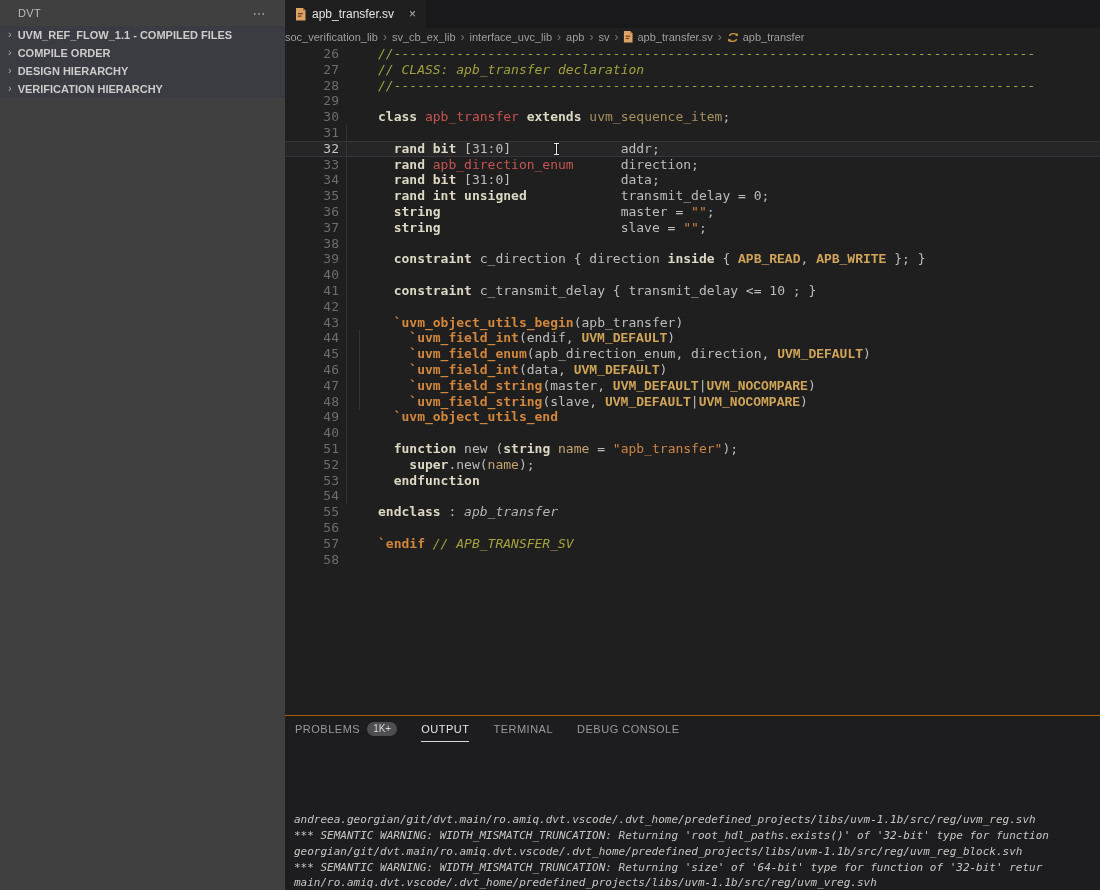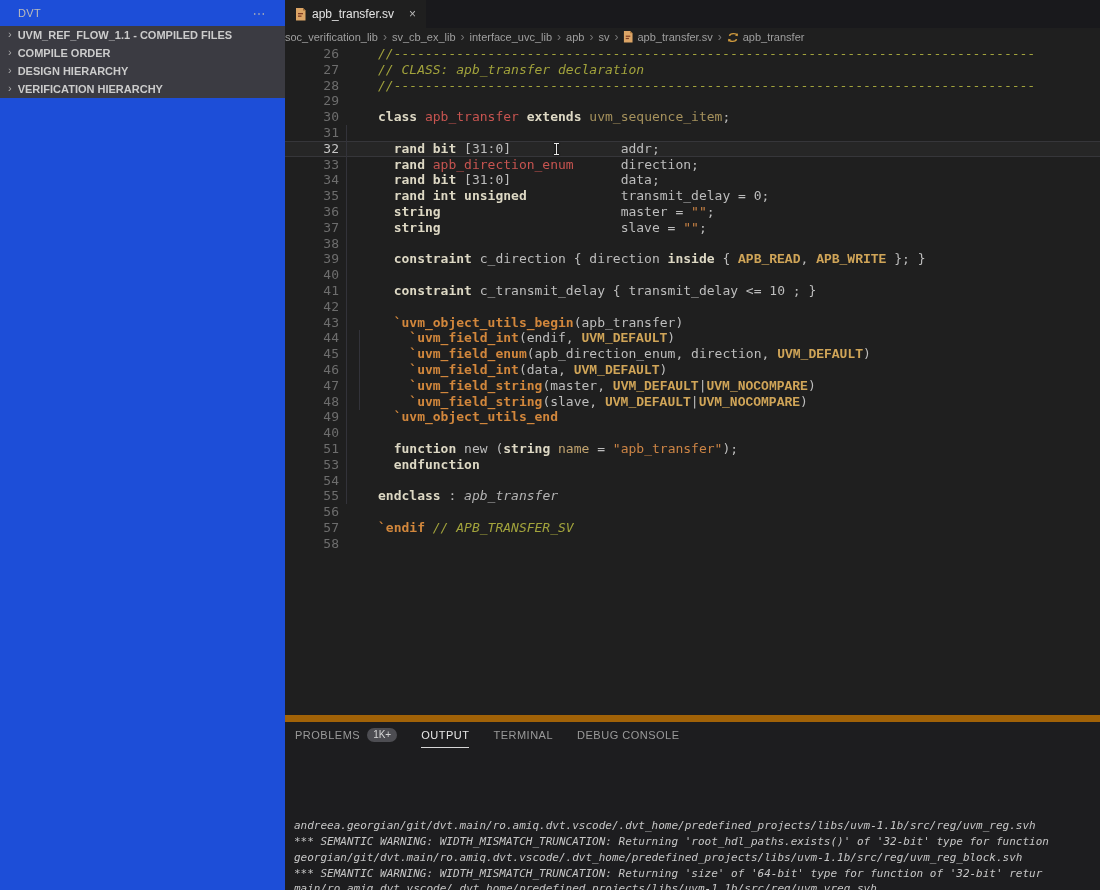--- a/index.html
+++ b/index.html
@@ -1,21 +1,21 @@
 <!DOCTYPE html>
 <html><head>
 <meta charset="utf-8">
 <style>
   * { margin:0; padding:0; box-sizing:border-box; }
   html,body { width:1100px; height:890px; overflow:hidden; background:#1f1f1f;
               font-family:"Liberation Sans", sans-serif; }
   .app { position:relative; width:1100px; height:890px; background:#1f1f1f; }
 
   
-  .sidebar { position:absolute; left:0; top:0; width:285px; height:890px; background:#1d4ed8; }
+  .sidebar { position:absolute; left:0; top:0; width:285px; height:890px; background:#404040; }
   .sidebar-header { height:26px; display:flex; align-items:center; justify-content:space-between;
                     padding:0 19px 0 18px; color:#bcbcbc; font-size:11px; letter-spacing:.4px; }
   .more { color:#b5b5b5; font-size:13px; cursor:pointer; }
   .tree { background:#3b3b42; }
   .tree-item { height:18px; display:flex; align-items:center; gap:6px; padding-left:8px;
                font-size:11px; font-weight:bold; color:#cccccc; cursor:pointer; }
   .chev { color:#ababab; font-size:11px; font-weight:normal; transform:translateY(-1px); }
 
   
   .main { position:absolute; left:285px; top:0; right:0; bottom:0; background:#1f1f1f; }
@@ -51,21 +51,21 @@
   .arg { color:#c2a470; }
   .pln { color:#bdbdbd; }
   .ibeam { position:absolute; left:268px; top:97px; width:7px; height:12px; z-index:2;
            filter:drop-shadow(0 0 1px #000); }
   .ibeam::before { content:""; position:absolute; left:3px; top:1px; bottom:1px; width:1px; background:#e8e8e8; }
   .ibeam::after  { content:""; position:absolute; left:1px; right:1px; top:0; height:1px;
                    background:#e8e8e8; box-shadow:0 11px 0 #e8e8e8; }
 
   
   .panel { position:absolute; left:0; right:0; top:715px; bottom:0; background:#1d1d1f;
-           border-top:7px solid #a16207; }
+           border-top:1px solid #a16207; }
   .panel-tabs { height:26px; display:flex; align-items:center; gap:24px; padding-left:10px;
                 font-size:11px; letter-spacing:.5px; color:#9a9a9a; }
   .ptab { height:100%; display:flex; align-items:center; border-bottom:1px solid transparent; cursor:pointer; }
   .ptab.active { color:#e7e7e7; border-bottom-color:#d7d7d7; }
   .badge { margin-left:7px; background:#4d4d52; color:#d5d5d5; border-radius:9px;
            padding:1px 6px 2px; font-size:10px; letter-spacing:0; }
   .output { position:absolute; left:9px; right:0; top:26px; bottom:0; overflow:hidden;
             font-family:"DejaVu Sans Mono","Liberation Mono",monospace; font-size:11px;
             line-height:15.8px; color:#c6c6c6; white-space:pre;font-style:italic; }
   .clipwrap { height:7px; overflow:hidden; }
@@ -249,20 +249,24 @@
             <span class="ln">49</span>
             <span class="code"><span class="pln">  </span><span class="mac">`uvm_object_utils_end</span></span>
           </div>
           <div class="row">
             <span class="ln">40</span>
             <span class="code"></span>
           </div>
           <div class="row">
             <span class="ln">51</span>
             <span class="code"><span class="pln">  </span><span class="kw">function</span><span class="pln"> new (</span><span class="kw">string</span><span class="pln"> </span><span class="arg">name</span><span class="pln"> = </span><span class="str">"apb_transfer"</span><span class="pln">);</span></span>
+          </div>
+          <div class="row">
+            <span class="ln">52</span>
+            <span class="code"><span class="pln">    </span><span class="kw">super</span><span class="pln">.new(</span><span class="arg">name</span><span class="pln">);</span></span>
           </div>
           <div class="row">
             <span class="ln">53</span>
             <span class="code"><span class="pln">  </span><span class="kw">endfunction</span></span>
           </div>
           <div class="row">
             <span class="ln">54</span>
             <span class="code"></span>
           </div>
           <div class="row">

